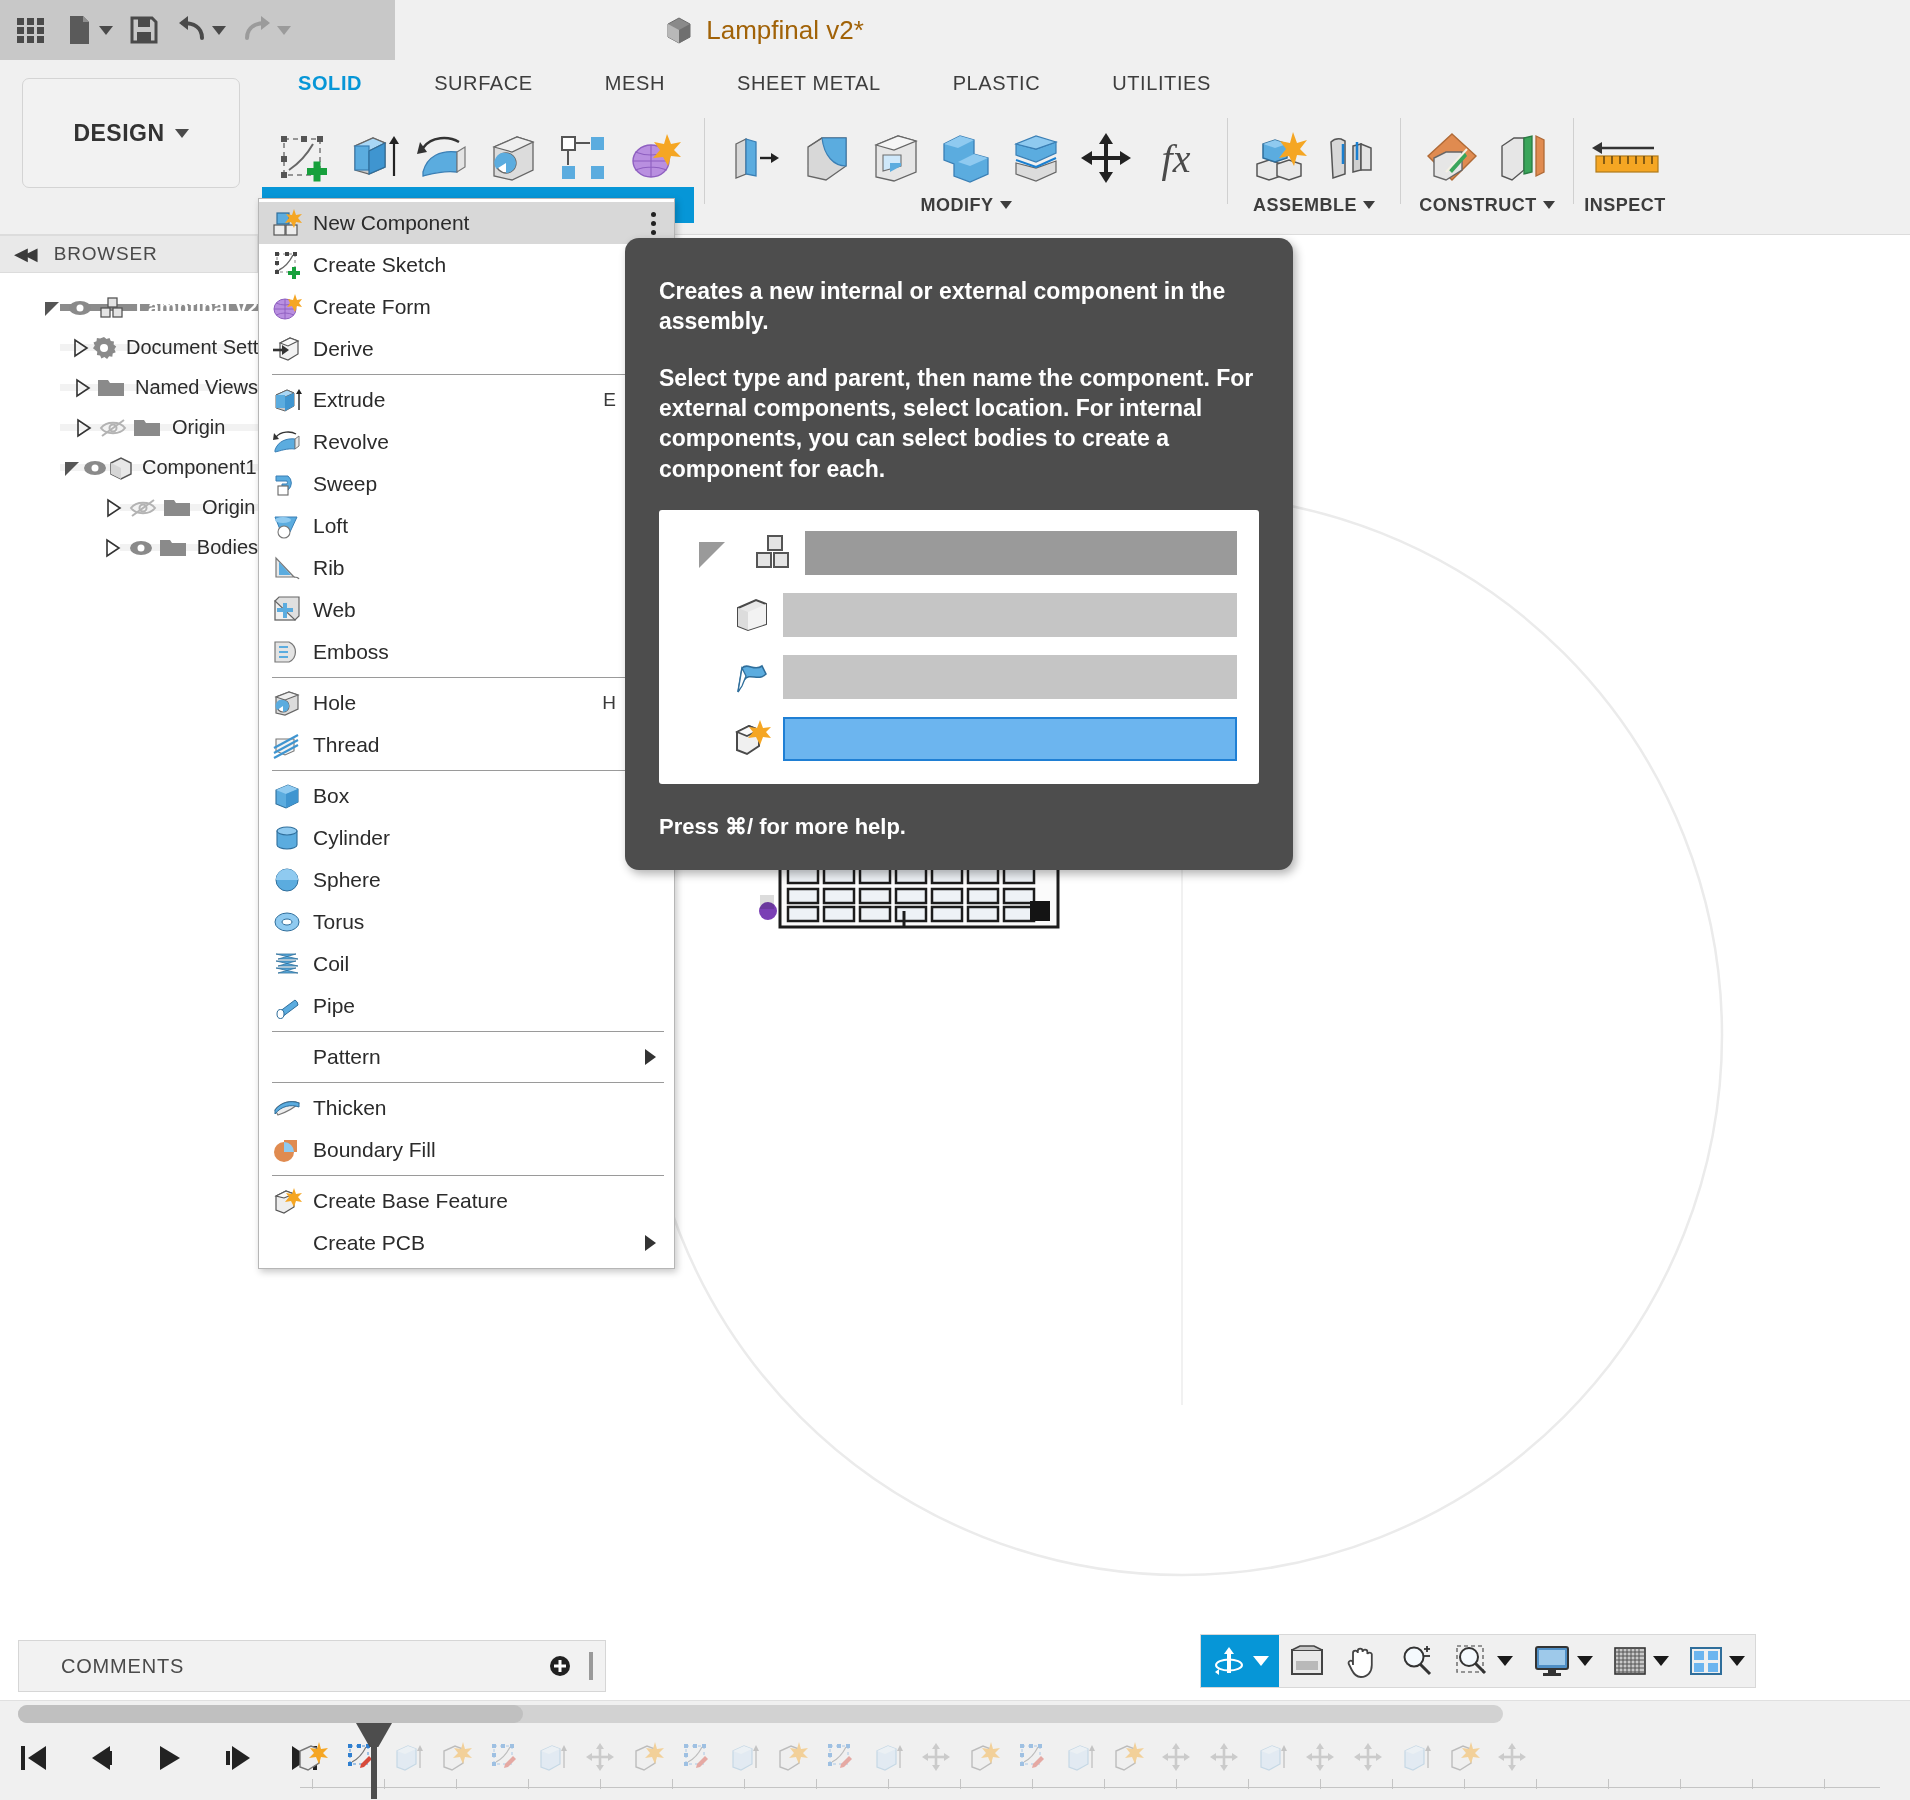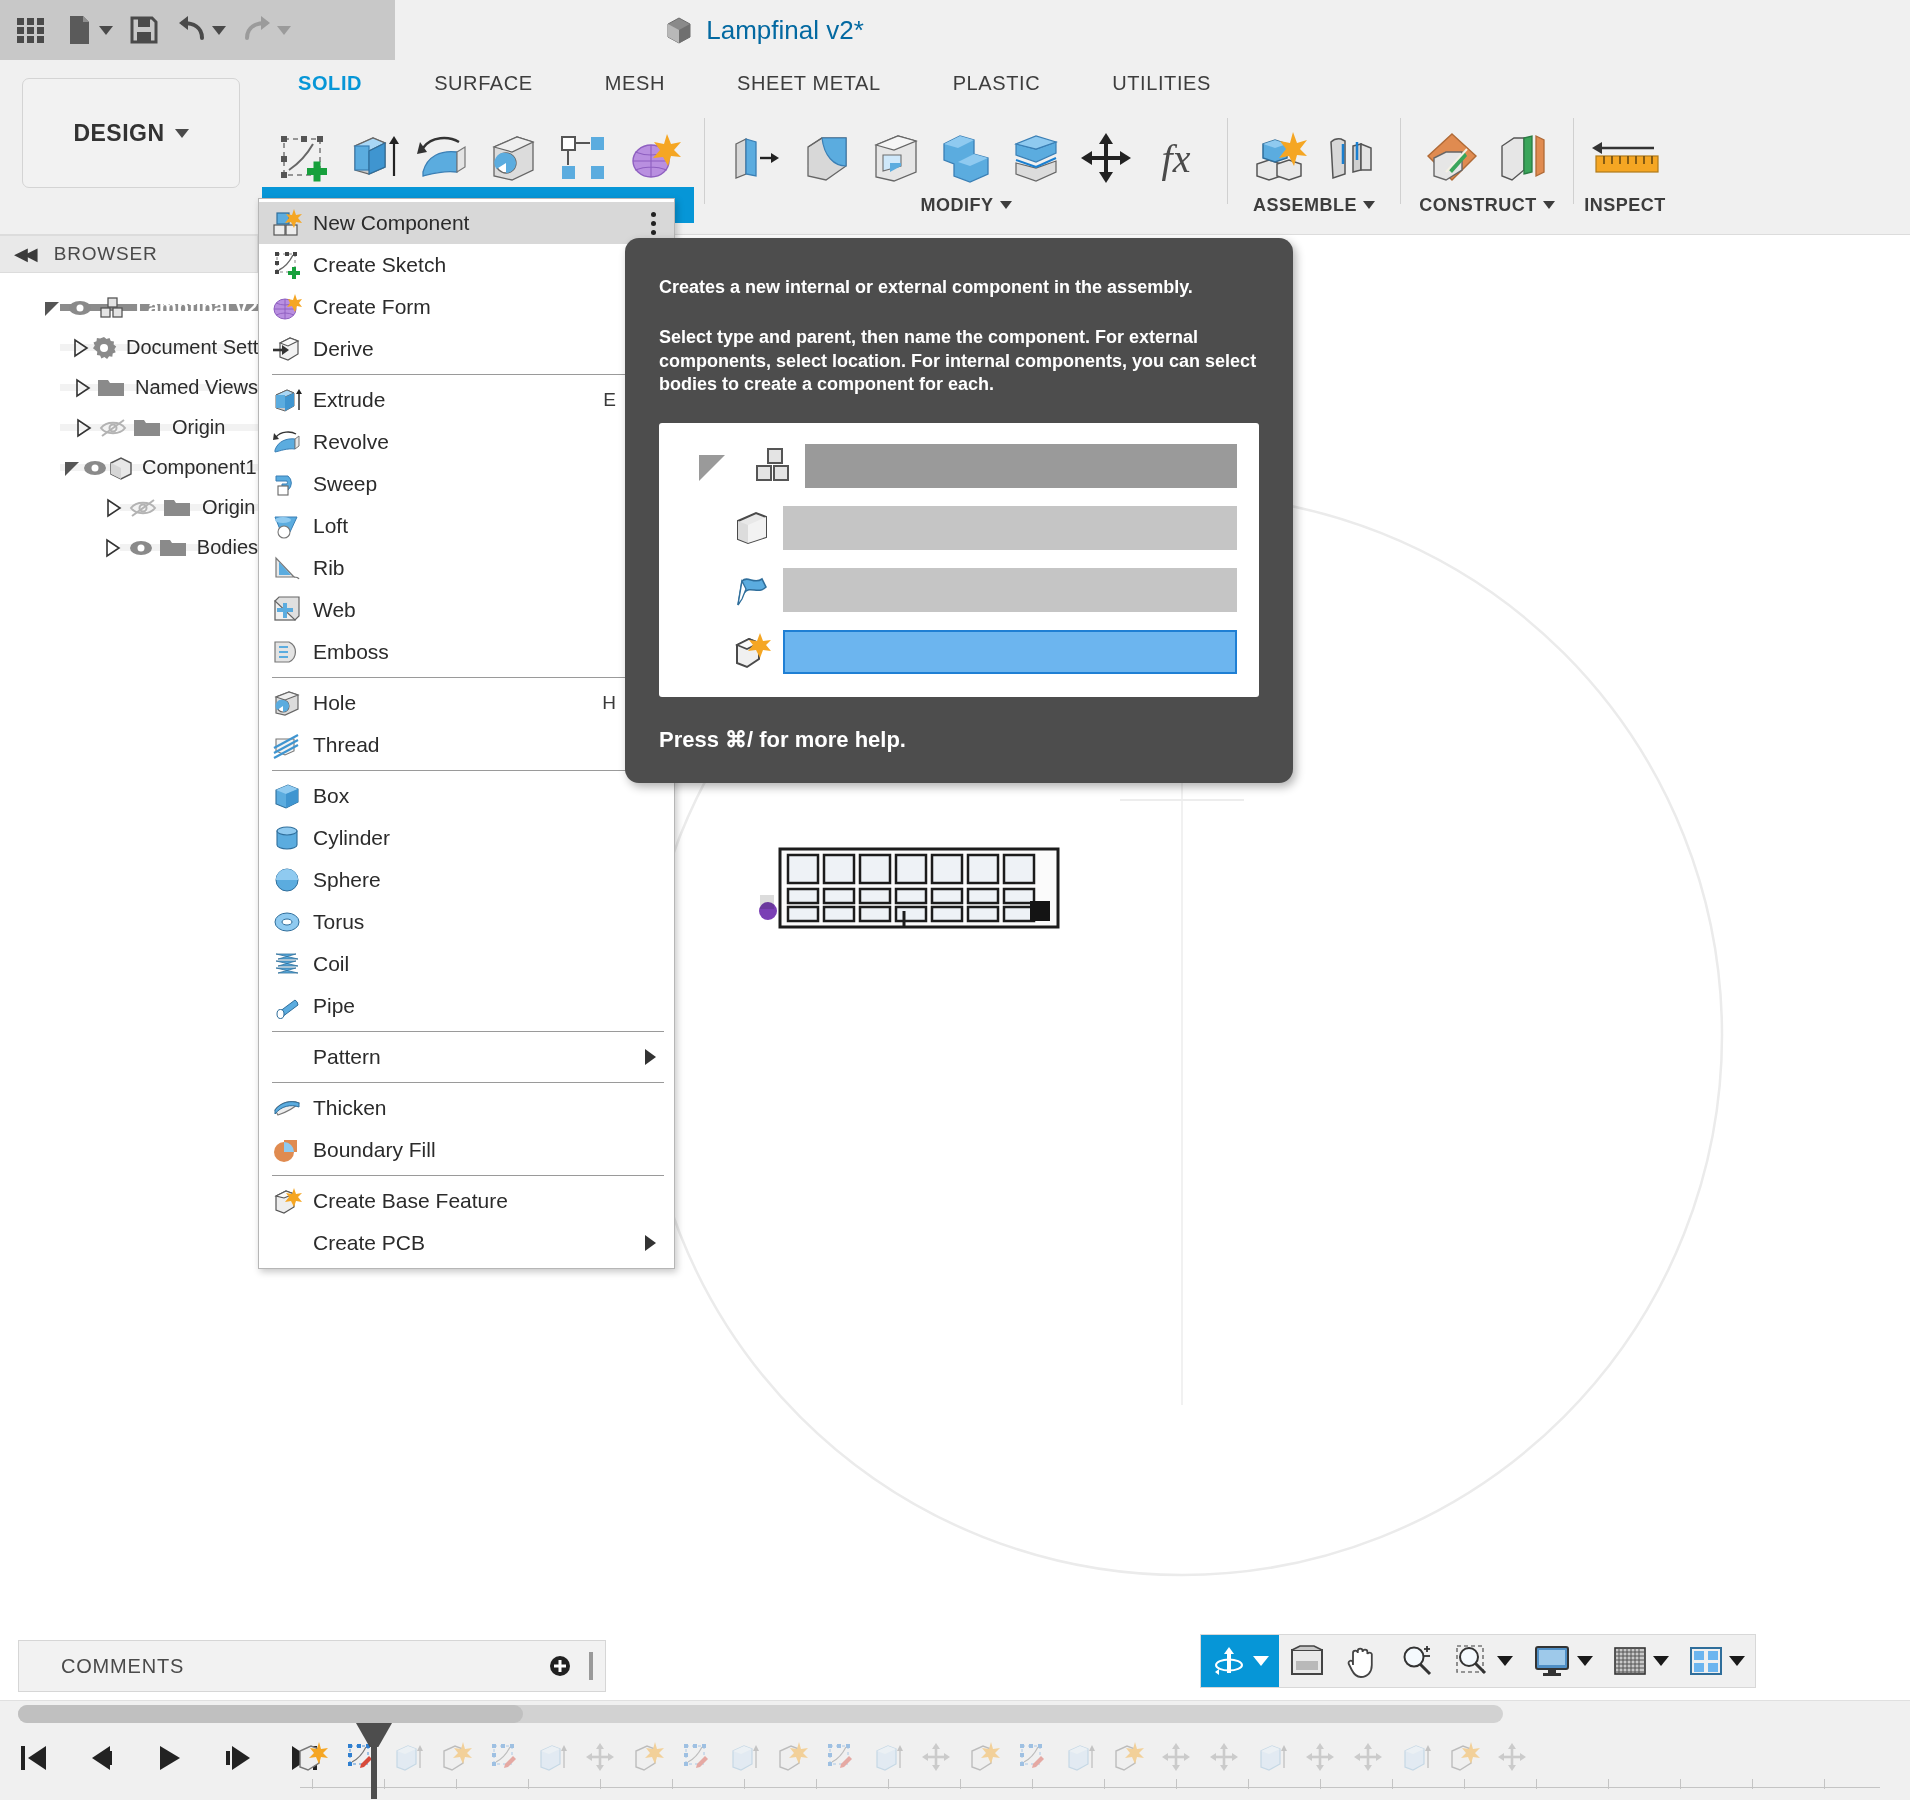--- a/index.html
+++ b/index.html
@@ -14,21 +14,21 @@
   
   #topbar { position:absolute; left:0; top:0; width:1910px; height:60px; background:#f0f0f0; }
   #qat { position:absolute; left:0; top:0; width:395px; height:60px; background:#c8c8c8;
          display:flex; align-items:center; padding-left:14px; gap:14px; }
   .qat-btn { display:flex; align-items:center; gap:3px; cursor:pointer; }
   .qat-ico { width:34px; height:34px; display:block; }
   .caret-dn { width:0;height:0;border-left:7px solid transparent;border-right:7px solid transparent;border-top:9px solid #4a4a4a; }
 
   #doctitle { position:absolute; left:0; top:0; width:1528px; height:60px;
               display:flex; align-items:center; justify-content:center; gap:12px;
-              font-size:26px; color:#0369a1; pointer-events:none; }
+              font-size:26px; color:#a16207; pointer-events:none; }
 
   
   #ribbon { position:absolute; left:0; top:60px; width:1910px; height:175px; background:#f0f0f0;
             border-bottom:1px solid #dcdcdc; }
 
   #designbox { position:absolute; left:22px; top:18px; width:218px; height:110px;
                border:1px solid #d4d4d4; border-radius:7px; background:#f2f2f2;
                display:flex; align-items:center; justify-content:center; gap:10px;
                font-size:23px; font-weight:bold; letter-spacing:0.5px; color:#333; cursor:pointer; }
 
@@ -75,21 +75,21 @@
   .mi .marrow { position:absolute; right:18px; width:0;height:0;
                 border-top:8px solid transparent;border-bottom:8px solid transparent;border-left:11px solid #333;}
   .mi .mdots { position:absolute; right:18px; display:flex; flex-direction:column; gap:4px; align-items:center;}
   .mi .mdots i { width:5px;height:5px;background:#222;border-radius:50%;display:block;}
   .msep { height:1px; background:#9a9a9a; margin:4px 10px 4px 13px; }
 
   
   #tip { position:absolute; left:625px; top:238px; width:668px; background:#4d4d4d;
          border-radius:14px; box-shadow:3px 4px 10px rgba(0,0,0,.3); z-index:50;
          padding:38px 34px 0 34px; color:#fff; }
-  #tip p { margin:0 0 26px 0; font-size:18px; font-weight:bold; line-height:1.32; }
+  #tip p { margin:0 0 26px 0; font-size:23px; font-weight:bold; line-height:1.32; }
   #tip .preview { background:#fff; border-radius:3px; padding:12px 0 14px 0; margin-bottom:30px; }
   .prow { display:flex; align-items:center; height:62px; padding:0 22px; }
   .prow .pico { width:62px; display:flex; justify-content:center; align-items:center; }
   .prow .pbar { flex:1; height:44px; }
   .prow.r0 .pbar { background:#9a9a9a; }
   .prow.r1 .pbar, .prow.r2 .pbar { background:#c5c5c5; }
   .prow.r3 .pbar { background:#6cb5ef; border:2px solid #1f7fd4; }
   .prow .indent { width:40px; }
   #tip .footer { font-size:22px; font-weight:bold; padding-bottom:30px; }
 

